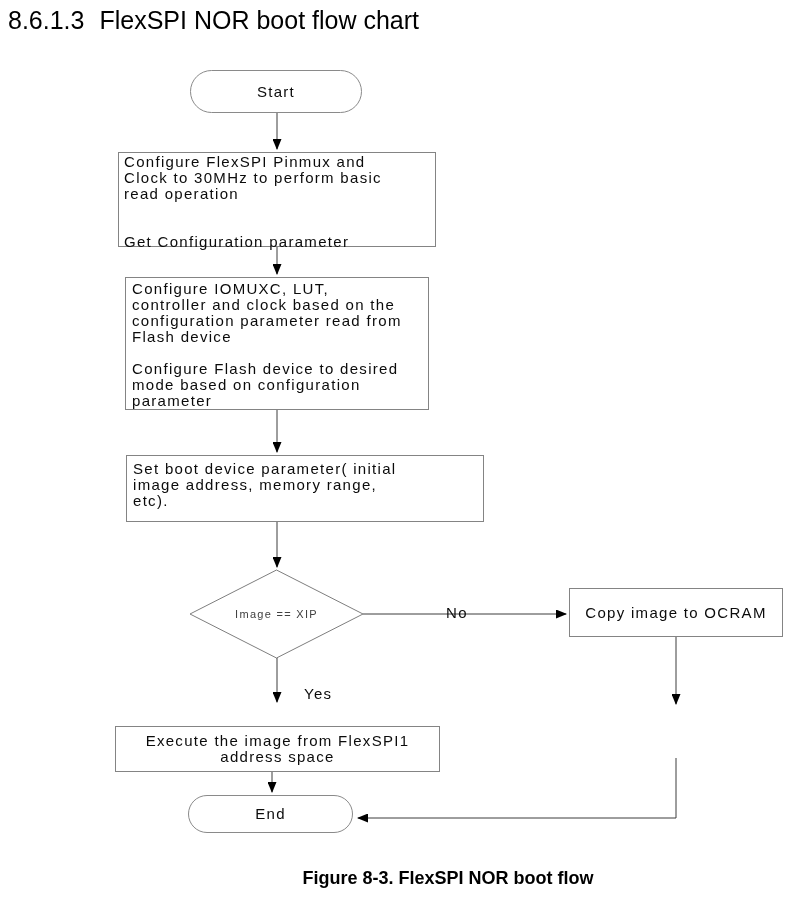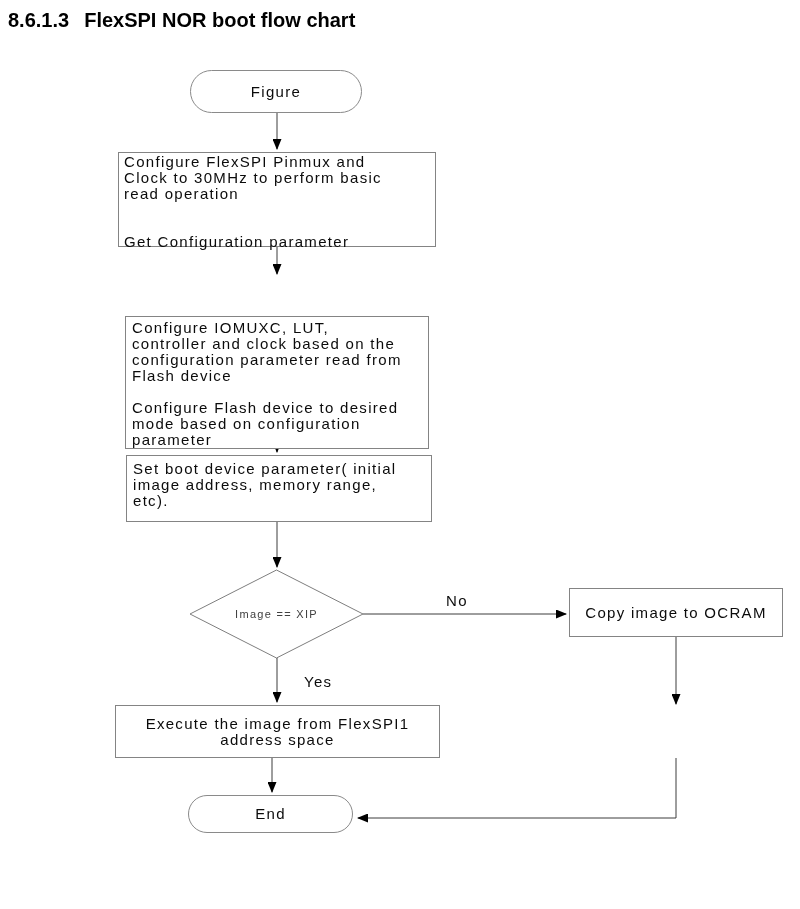--- a/index.html
+++ b/index.html
@@ -3,21 +3,21 @@
 <meta charset="utf-8">
 <style>
   html, body { margin:0; padding:0; background:#ffffff; }
   .page {
     position:relative; width:800px; height:909px; background:#ffffff;
     font-family:"Liberation Sans", sans-serif; color:#000;
     overflow:hidden;
   }
   .heading {
     position:absolute; left:8px; top:5px;
-    font-size:20px; font-weight:bold; line-height:30px; white-space:nowrap;
+    font-size:25px; font-weight:normal; line-height:30px; white-space:nowrap;
   }
   .heading .num { display:inline-block; margin-right:15px; }
   .connectors { position:absolute; left:0; top:0; width:800px; height:909px; pointer-events:none; }
   .node {
     position:absolute; box-sizing:border-box; background:#ffffff;
     border:1px solid #848484; color:#0b0b0b;
     font-size:15px; letter-spacing:1.3px; line-height:16px; white-space:pre;
   }
   .terminator {
     border-radius:9999px; border-color:#8a8a8a;
@@ -26,21 +26,21 @@
   .proc-left { text-align:left; }
   .proc-center {
     display:flex; align-items:center; justify-content:center; text-align:center;
   }
   .diamond-label {
     position:absolute; display:flex; align-items:center; justify-content:center;
     background:transparent; border:none; font-size:11px; letter-spacing:1.3px;
     color:#404040; white-space:pre;
   }
   .edge-label {
-    position:absolute; font-size:15px; letter-spacing:1.3px; color:#0b0b0b; white-space:pre;
+    position:absolute; font-size:15px; letter-spacing:1.3px; color:#0b0b0b; white-space:pre;margin-top:12px;
   }
   .caption {
     position:absolute; left:96px; top:868px; width:704px; text-align:center;
     font-size:18px; font-weight:bold;
   }
 </style>
 </head>
 <body>
 
 <div class="page">
@@ -61,53 +61,54 @@
     <line x1="277" y1="410" x2="277" y2="452" stroke="#3d3d3d" stroke-width="1" marker-end="url(#arr)"></line>
     <line x1="277" y1="522" x2="277" y2="567" stroke="#3d3d3d" stroke-width="1" marker-end="url(#arr)"></line>
     <line x1="363" y1="614" x2="566" y2="614" stroke="#3d3d3d" stroke-width="1" marker-end="url(#arr)"></line>
     <line x1="277" y1="658" x2="277" y2="702" stroke="#3d3d3d" stroke-width="1" marker-end="url(#arr)"></line>
     <line x1="676" y1="637" x2="676" y2="704" stroke="#3d3d3d" stroke-width="1" marker-end="url(#arr)"></line>
     <line x1="272" y1="758" x2="272" y2="792" stroke="#3d3d3d" stroke-width="1" marker-end="url(#arr)"></line>
     <polyline points="676,758 676,818 358,818" fill="none" stroke="#3d3d3d" stroke-width="1" marker-end="url(#arr)"></polyline>
   </svg>
 
   <div class="node terminator" style="left:190px; top:70px; width:172px; height:43px;">
-    <span>Figure</span>
+    <span>Start</span>
   </div>
 
   <div class="node proc-left" style="left:118px; top:152px; width:318px; height:95px; padding:1px 3px 8px 5px;">Configure FlexSPI Pinmux and
 Clock to 30MHz to perform basic
 read operation
 
 
 Get Configuration parameter</div>
 
-  <div class="node proc-left" style="left:125px; top:277px; width:304px; height:133px; padding:3px 2px 0 6px;margin-top:39px;">Configure IOMUXC, LUT,
+  <div class="node proc-left" style="left:125px; top:277px; width:304px; height:133px; padding:3px 2px 0 6px;">Configure IOMUXC, LUT,
 controller and clock based on the
 configuration parameter read from
 Flash device
 
 Configure Flash device to desired
 mode based on configuration
 parameter</div>
 
-  <div class="node proc-left" style="left:126px; top:455px; width:306px; height:67px; padding:5px 3px 0 6px;">Set boot device parameter( initial
+  <div class="node proc-left" style="left:126px; top:455px; width:358px; height:67px; padding:5px 3px 0 6px;">Set boot device parameter( initial
 image address, memory range,
 etc).</div>
 
   <div class="diamond-label" style="left:190px; top:570px; width:173px; height:88px;">Image == XIP</div>
 
   <div class="node proc-center" style="left:569px; top:588px; width:214px; height:49px;">Copy image to OCRAM</div>
 
-  <div class="node proc-center" style="left:115px; top:705px; width:325px; height:53px;">Execute the image from FlexSPI1
+  <div class="node proc-center" style="left:115px; top:726px; width:325px; height:46px;">Execute the image from FlexSPI1
 address space</div>
 
 
   <div class="node terminator" style="left:188px; top:795px; width:165px; height:38px;">
     <span>End</span>
   </div>
 
   <div class="edge-label" style="left:446px; top:592px;">No</div>
 
   <div class="edge-label" style="left:304px; top:673px;">Yes</div>
 
+  <div class="caption">Figure 8-3. FlexSPI NOR boot flow</div>
 
 </div>
 
 </body></html>

